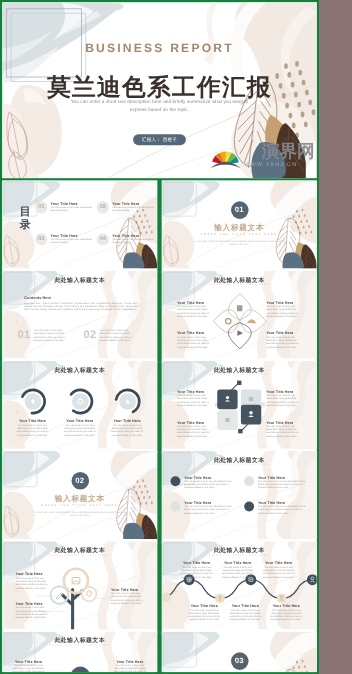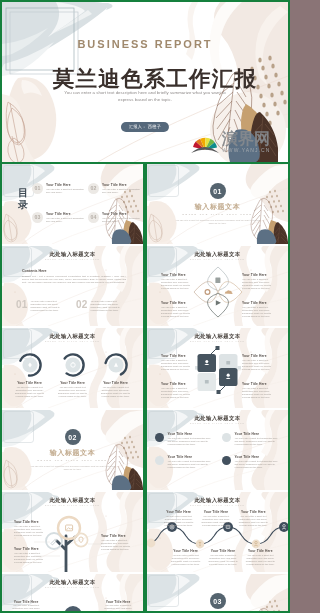--- a/index.html
+++ b/index.html
@@ -6,31 +6,31 @@
   body{width:290px;height:613px;overflow:hidden;background:#8a7476;
        font-family:"Liberation Sans",sans-serif;-webkit-font-smoothing:antialiased;}
   .deck{position:absolute;left:0;top:0;width:290px;height:613px;background:#15803d;}
   .slide{position:absolute;overflow:hidden;background:#fff;}
   .slide > svg:first-child{position:absolute;left:0;top:0;}
   
   #cover{left:2px;top:2px;width:286px;height:160px;}
   .cv-eyebrow{position:absolute;left:0;width:100%;text-align:center;top:35.5px;
       color:#a0896d;font-size:11px;font-weight:700;letter-spacing:2px;}
   .cv-title{position:absolute;left:0;width:100%;text-align:center;top:62px;
-      color:#3a302c;font-size:21.5px;font-weight:700;letter-spacing:1.2px;padding-left:10px;}
+      color:#3a302c;font-size:21.5px;font-weight:700;letter-spacing:1.2px;}
   .cv-sub{position:absolute;left:0;width:100%;text-align:center;top:88px;
       color:#8e8a89;font-size:4.3px;line-height:6.6px;letter-spacing:.05px;}
   .cv-pill{position:absolute;left:50%;top:120px;transform:translateX(-50%);
       background:#55687b;color:#fff;font-size:4.2px;border-radius:7px;
       padding:2.4px 8px;letter-spacing:.2px;white-space:nowrap;}
   .cv-wm{position:absolute;left:186px;top:130px;width:100px;height:28px;}
   .cv-wm-mark{position:absolute;left:2px;top:1px;}
   .cv-wm-txt{position:absolute;left:34px;top:-1px;}
   .cv-wm-cn{font-size:16px;font-weight:700;color:#868a8e;letter-spacing:0px;
-      line-height:16px;opacity:.92;}
+      line-height:16px;opacity:.92;margin-left:16px;}
   .cv-wm-url{font-size:5px;color:#a7acb0;letter-spacing:1.1px;margin-top:0px;opacity:.95;}
   
   .s{width:141px;height:84px;}
   .hdr-title{position:absolute;left:0;width:100%;text-align:center;color:#4a443f;
       font-size:5.4px;font-weight:700;letter-spacing:.35px;top:4.8px;}
   .hdr-sub{position:absolute;left:0;width:100%;text-align:center;color:#cdc7c2;
       font-size:1.9px;letter-spacing:1.1px;top:12px;}
   .tt{color:#57504b;font-size:3.3px;font-weight:700;letter-spacing:.1px;}
   .tb{color:#a39d98;font-size:2.3px;line-height:3.1px;}
   .num{color:#d2ccc6;font-weight:700;font-size:9px;letter-spacing:.2px;}

